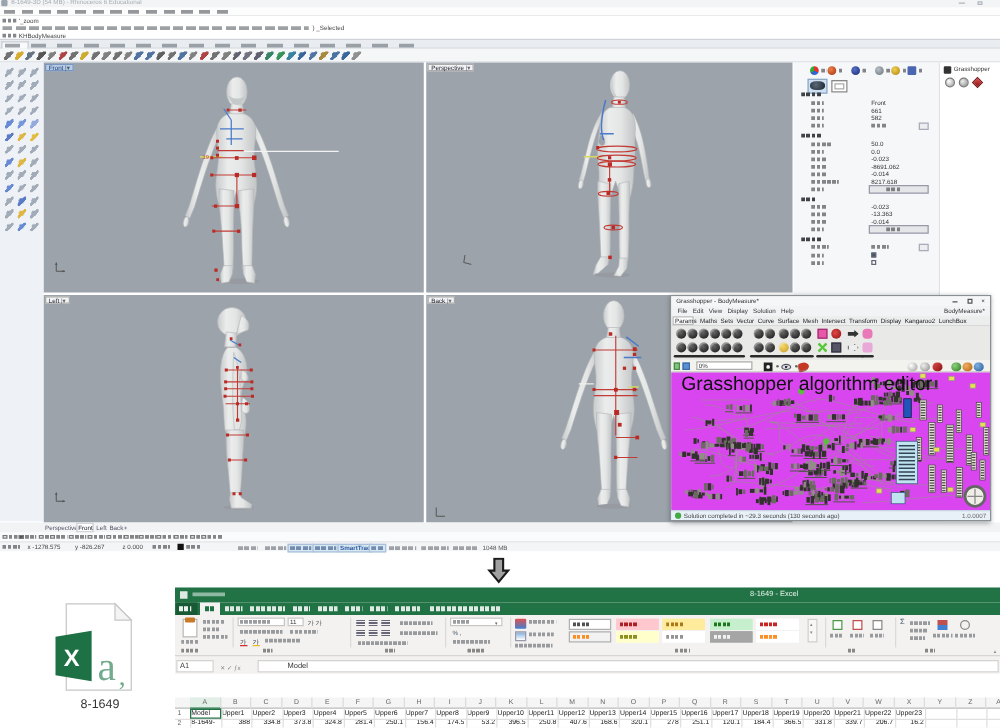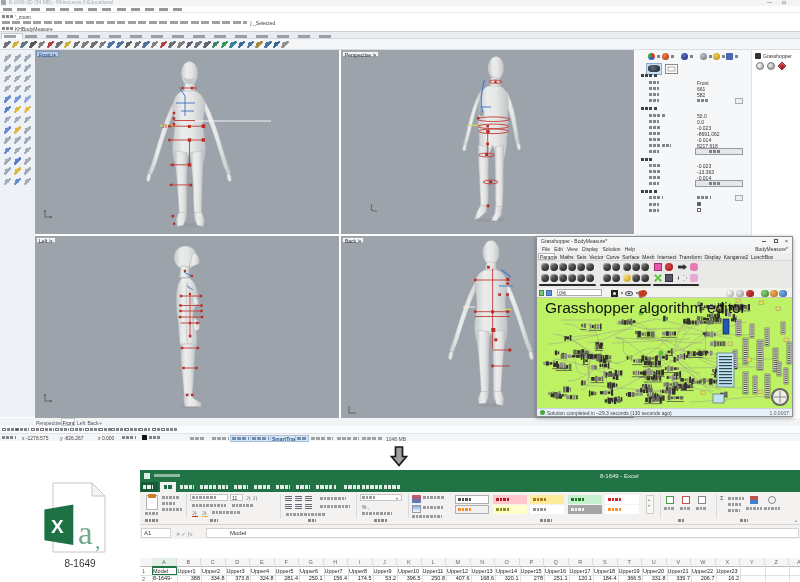--- a/index.html
+++ b/index.html
@@ -541,21 +541,21 @@
       <div class="abs" style="left: 88px; top: 2.5px; width: 8px; height: 5px; border-radius: 50%; background: radial-gradient(circle, rgb(51, 51, 85) 30%, rgb(221, 221, 221) 32%); border: 0.8px solid rgb(85, 85, 102);"></div>
       <div class="abs" style="left: 99px; top: 4px; width: 2px; height: 2px; background: rgb(102, 102, 102); border-radius: 50%;"></div>
       <div class="abs" style="left: 102px; top: 2px; width: 8px; height: 5.5px; background: rgb(196, 56, 36); border-radius: 20% 80% 60% 30%; transform: rotate(-18deg); box-shadow: rgba(120, 20, 10, 0.6) -1px 1px 0px;"></div>
       <div class="abs" style="left: 189px; top: 1.5px; width: 7.5px; height: 7.5px; border-radius: 50%; background: radial-gradient(circle at 35% 35%, rgb(255, 255, 255), rgb(153, 153, 153));"></div>
       <div class="abs" style="left: 199px; top: 1.5px; width: 7.5px; height: 7.5px; border-radius: 50%; background: radial-gradient(circle at 35% 35%, rgb(238, 238, 238), rgb(136, 136, 136));"></div>
       <div class="abs" style="left: 209px; top: 1.5px; width: 7.5px; height: 7.5px; border-radius: 50%; background: linear-gradient(135deg, rgb(224, 80, 80), rgb(138, 16, 16));"></div>
       <div class="abs" style="left: 224px; top: 1.5px; width: 7.5px; height: 7.5px; border-radius: 50%; background: radial-gradient(circle at 35% 35%, rgb(143, 208, 128), rgb(42, 122, 26));"></div>
       <div class="abs" style="left: 233px; top: 1.5px; width: 7.5px; height: 7.5px; border-radius: 50%; background: radial-gradient(circle at 35% 35%, rgb(240, 176, 96), rgb(176, 96, 16));"></div>
       <div class="abs" style="left: 242px; top: 1.5px; width: 7.5px; height: 7.5px; border-radius: 50%; background: radial-gradient(circle at 35% 35%, rgb(128, 176, 224), rgb(42, 90, 154));"></div>
     </div>
-  <div class="abs" style="left:0;top:61px;width:255px;height:110px;background:#bef264;overflow:hidden;" id="ghcanvas">
+  <div class="abs" style="left:0;top:61px;width:255px;height:110px;background:#d946ef;overflow:hidden;" id="ghcanvas">
     <div class="abs" style="left:8px;top:1px;font-size:15.5px;color:#111;z-index:5;">Grasshopper algorithm editor</div>
   <svg width="255" height="110" style="position: absolute; left: 0px; top: 0px;">
         <g stroke="#96948a" fill="none" stroke-width="0.45">
           <path d="M31 83 C49 83 50 70 68 70 M69 94 C87 94 133 58 151 58 M29 58 C47 58 31 76 49 76 M77 65 C95 65 99 50 117 50 M51 45 C69 45 99 22 117 22 M16 36 C34 36 65 66 83 66 M43 92 C61 92 43 59 61 59 M123 63 C141 63 144 27 162 27 M159 51 C177 51 194 68 212 68 M79 40 C97 40 125 82 143 82 M138 87 C156 87 159 93 177 93 M27 26 C45 26 39 34 57 34 M95 23 C113 23 167 92 185 92 M17 61 C35 61 68 78 86 78 M75 45 C93 45 135 41 153 41 M146 36 C164 36 199 37 217 37 M117 40 C135 40 169 70 187 70 M43 87 C61 87 115 94 133 94 M128 55 C146 55 134 26 152 26 M24 22 C42 22 45 22 63 22 M139 70 C157 70 202 69 220 69 M28 40 C46 40 59 71 77 71 M135 84 C153 84 187 90 205 90 M102 58 C120 58 131 32 149 32 M116 21 C134 21 177 40 195 40 M11 46 C29 46 78 31 96 31 M78 39 C96 39 77 58 95 58 M107 31 C125 31 135 30 153 30 M134 51 C152 51 185 71 203 71 M42 55 C60 55 42 83 60 83 M127 56 C145 56 192 24 210 24 M79 25 C97 25 102 32 120 32 M117 50 C135 50 145 75 163 75 M153 104 C171 104 215 98 233 98 M43 85 C61 85 43 56 61 56 M43 53 C61 53 54 63 72 63 M132 79 C150 79 149 86 167 86 M94 97 C112 97 154 35 172 35 M79 40 C97 40 148 45 166 45 M160 59 C178 59 159 25 177 25 M50 26 C68 26 63 99 81 99 M26 39 C44 39 43 37 61 37 M102 95 C120 95 162 80 180 80 M132 62 C150 62 158 90 176 90 M163 60 C181 60 217 61 235 61 M143 72 C161 72 172 103 190 103 "></path>
         </g>
         <g>
           <rect x="36.2" y="51.6" width="3.5" height="5.3" fill="#6a6a60"></rect>
           <rect x="40.2" y="52.2" width="3.4" height="4.1" fill="#32322c"></rect>
           <rect x="44.2" y="51.2" width="3.1" height="6.2" fill="#32322c"></rect>
           <rect x="48.0" y="52.6" width="3.8" height="3.3" fill="#6a6a60"></rect>

